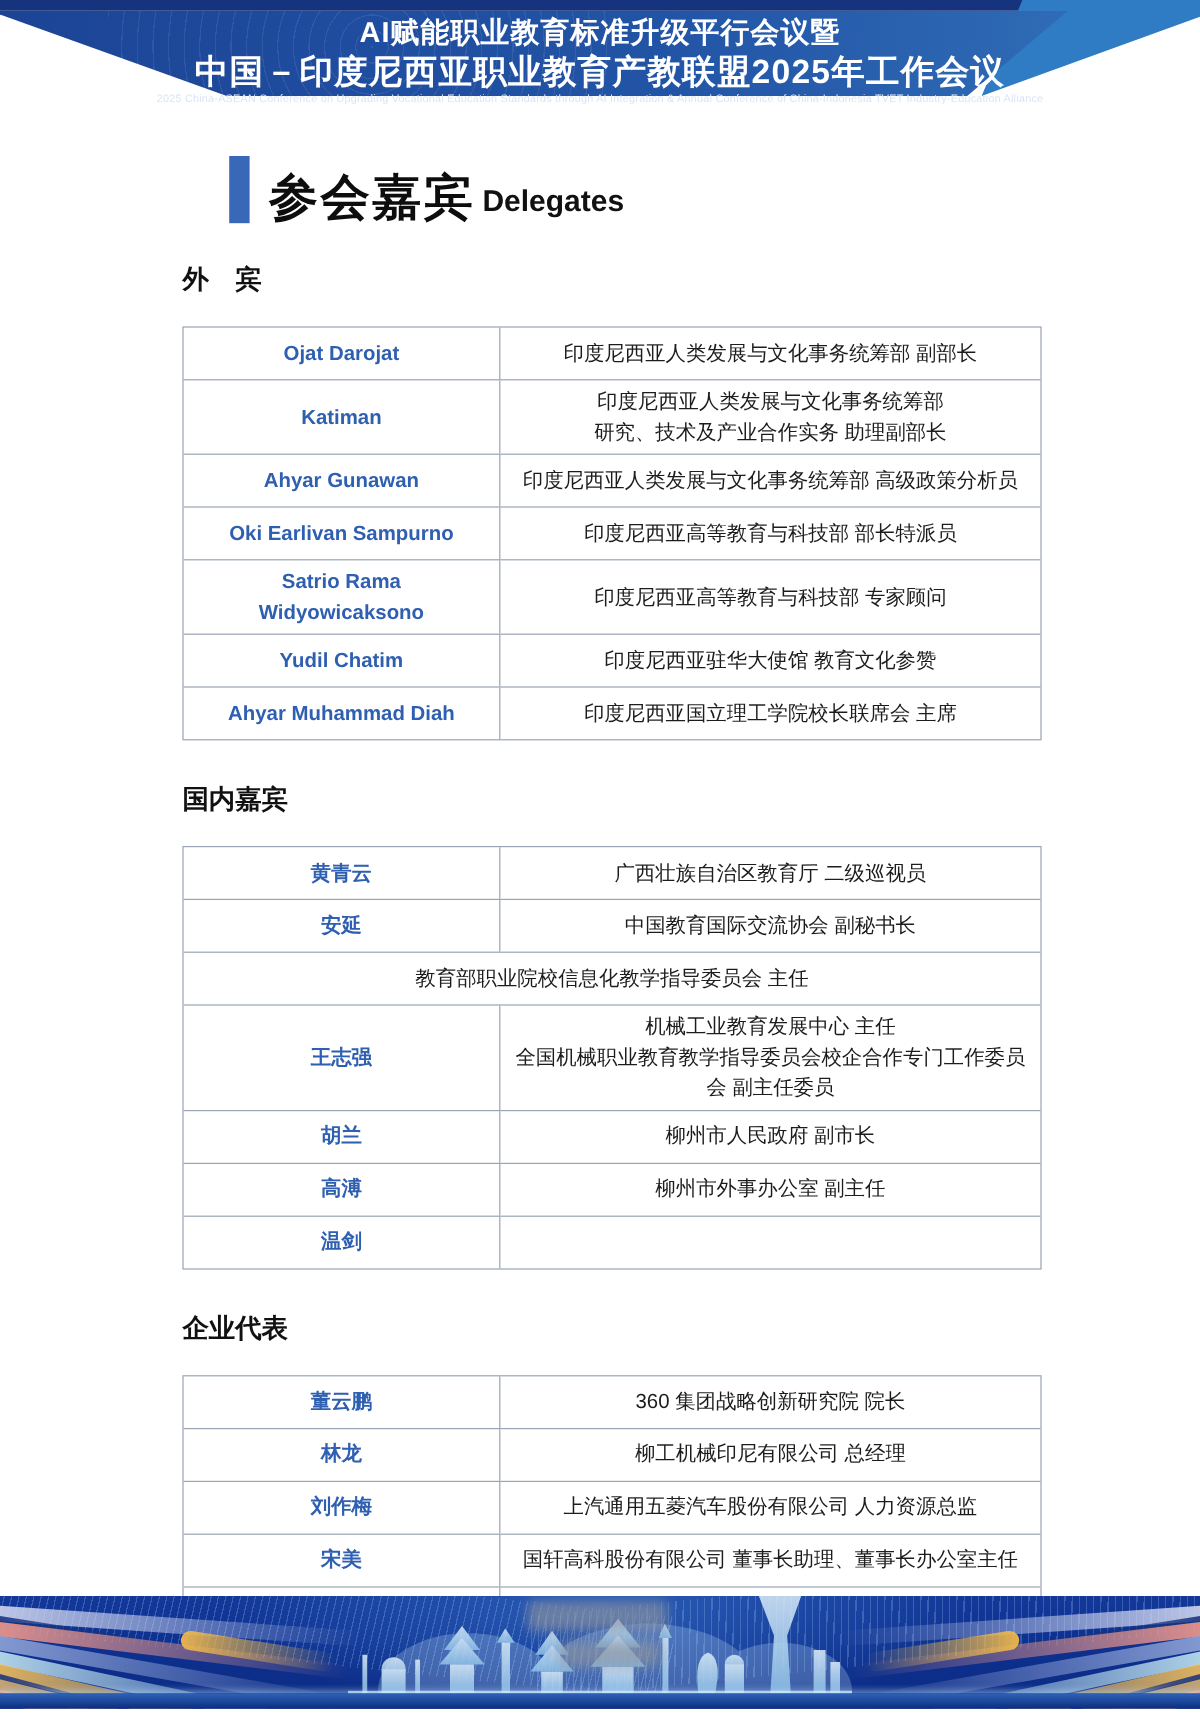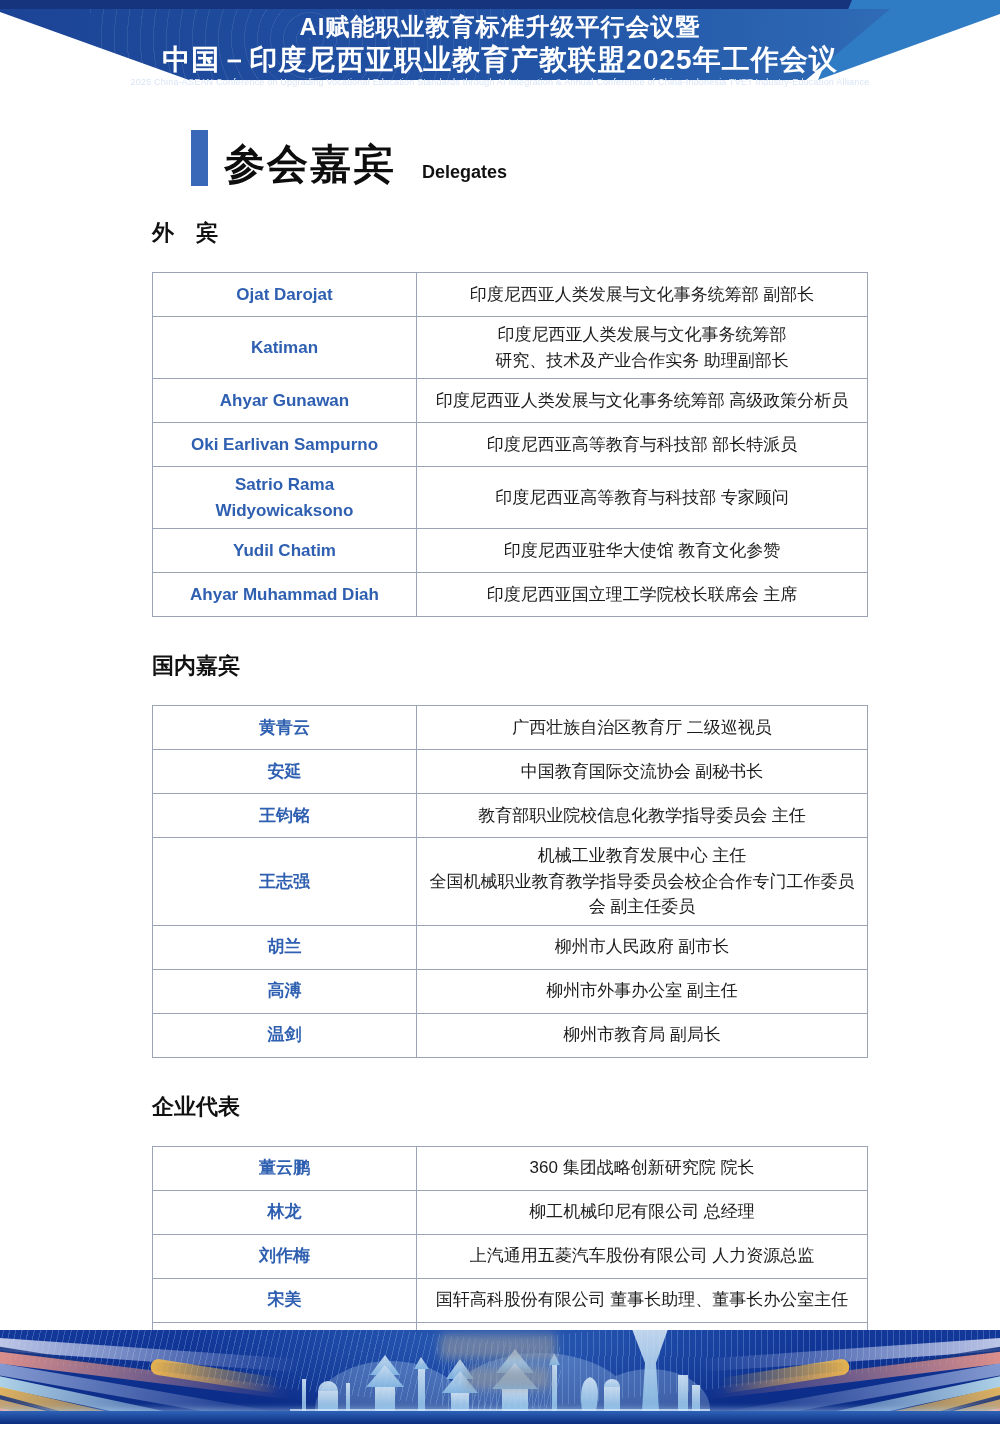--- a/index.html
+++ b/index.html
@@ -22,21 +22,21 @@
   .bt{position:absolute;left:120px;width:760px;text-align:center;color:#ffffff;font-weight:bold;white-space:nowrap;}
   .bt1{top:11px;font-size:24px;letter-spacing:1px;}
   .bt2{top:41px;font-size:28px;letter-spacing:1px;}
   .bt3{top:77px;font-size:9px;font-weight:normal;color:#d9e5f6;letter-spacing:.2px;}
 
   
   .main{position:absolute;top:128px;left:152px;width:716px;}
   .sec-title{display:flex;align-items:flex-end;height:58px;padding-left:39px;}
   .sec-bar{display:inline-block;width:17px;height:56px;background:#3a68b8;margin-right:16px;}
   .sec-zh{font-size:41px;font-weight:900;color:#0d0d0d;letter-spacing:2px;line-height:1.05;}
-  .sec-en{font-size:18px;font-weight:bold;color:#111;margin-left:26px;padding-bottom:3px;}
+  .sec-en{font-size:25px;font-weight:bold;color:#111;margin-left:6px;padding-bottom:3px;}
 
   .grp-heading{margin-top:32px;font-size:22px;font-weight:800;color:#111;}
   .grp-heading.later{margin-top:34px;}
   .tbl{margin-top:24px;border:1px solid var(--table-border);}
   .row{display:flex;border-top:1px solid var(--table-border);}
   .row:first-child{border-top:none;}
   .cell{display:flex;align-items:center;justify-content:center;min-height:43px;
         padding:5px 10px;box-sizing:border-box;text-align:center;white-space:pre-line;line-height:1.5;}
   .cell.name{width:264px;flex:0 0 264px;border-right:1px solid var(--table-border);
         font-weight:bold;font-size:17px;color:var(--name-blue);}
@@ -147,21 +147,20 @@
     <div class="cell name">黄青云</div>
     <div class="cell role">广西壮族自治区教育厅 二级巡视员</div>
   </div>
 
   <div class="row">
     <div class="cell name">安延</div>
     <div class="cell role">中国教育国际交流协会 副秘书长</div>
   </div>
 
   <div class="row">
-    <div class="cell name">王钧铭</div>
     <div class="cell role">教育部职业院校信息化教学指导委员会 主任</div>
   </div>
 
   <div class="row">
     <div class="cell name">王志强</div>
     <div class="cell role">机械工业教育发展中心 主任
 全国机械职业教育教学指导委员会校企合作专门工作委员会 副主任委员</div>
   </div>
 
   <div class="row">
@@ -169,21 +168,20 @@
     <div class="cell role">柳州市人民政府 副市长</div>
   </div>
 
   <div class="row">
     <div class="cell name">高溥</div>
     <div class="cell role">柳州市外事办公室 副主任</div>
   </div>
 
   <div class="row">
     <div class="cell name">温剑</div>
-    <div class="cell role">柳州市教育局 副局长</div>
   </div>
 </div>
   </div>
 
   <div class="group">
     <div class="grp-heading later">企业代表</div>
     <div class="tbl">
   <div class="row">
     <div class="cell name">董云鹏</div>
     <div class="cell role">360 集团战略创新研究院 院长</div>

